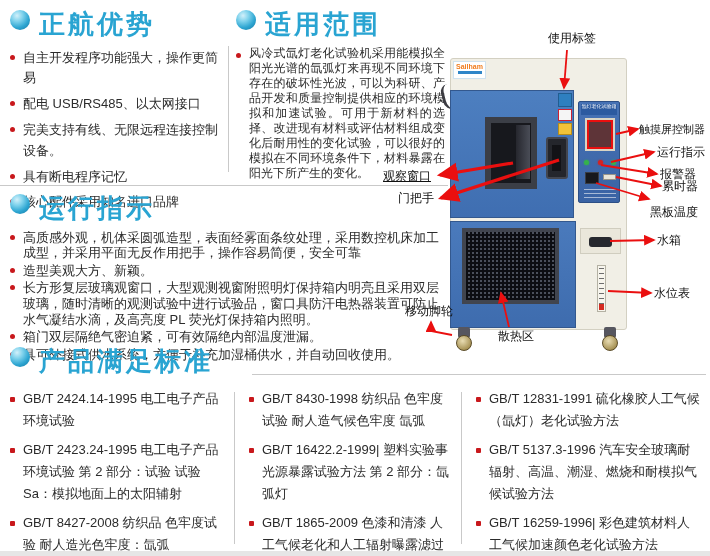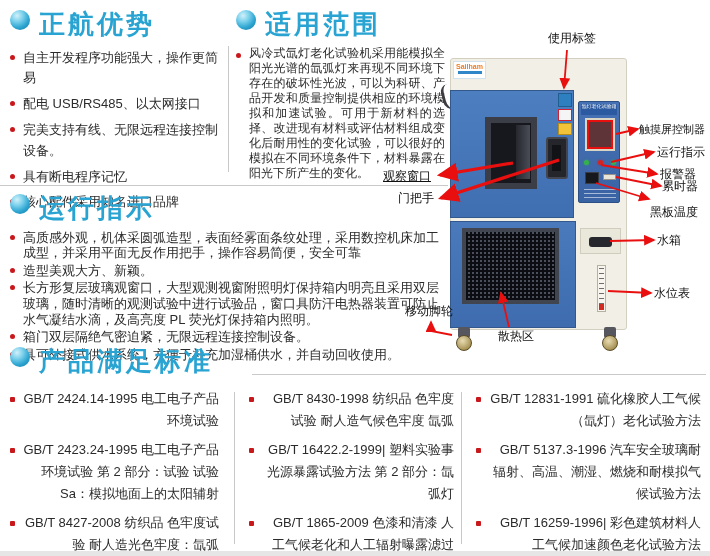--- a/index.html
+++ b/index.html
@@ -35,21 +35,21 @@
   #features .blist{margin-top:7px;}
   #features .blist li{margin-bottom:2px;}
   #features .t{font-size:13px;line-height:1.2;width:420px;}
   #features .dot{margin-top:5px;}
 
   #hdiv2{position:absolute;left:252px;top:374px;width:454px;height:1px;background:#c9c9c9;}
 
   #stdhead{position:absolute;left:10px;top:347px;}
   #stdcols{position:absolute;left:10px;top:388px;width:698px;display:flex;}
   .stdcol .blist li{margin-bottom:6px;}
-  .stdcol .t{font-size:13px;line-height:1.72;text-align:right;}
+  .stdcol .t{font-size:13px;line-height:1.72;}
   #stdcol1{width:224px;}
   #stdcol1 .t{width:196px;}
   #stdcol2{width:212px;padding-left:14px;}
   #stdcol2 .t{width:192px;}
   #stdcol3{width:226px;padding-left:14px;}
   #stdcol3 .t{width:212px;}
   .colsep{width:1px;height:152px;background:#c9c9c9;margin-top:4px;}
 
   #bottom-strip{position:absolute;left:0;top:551px;width:710px;height:5px;background:#e6e6e6;}
 
@@ -165,21 +165,21 @@
       <li>
           <span class="dot"></span>
           <span class="t">造型美观大方、新颖。</span>
         </li>
       <li>
           <span class="dot"></span>
           <span class="t">长方形复层玻璃观窗口，大型观测视窗附照明灯保持箱内明亮且采用双层玻璃，随时清晰的观测试验中进行试验品，窗口具防汗电热器装置可防止水气凝结水滴，及高亮度 PL 荧光灯保持箱内照明。</span>
         </li>
       <li>
           <span class="dot"></span>
-          <span class="t">箱门双层隔绝气密迫紧，无限远程连接控制设备。</span>
+          <span class="t">箱门双层隔绝气密迫紧，可有效隔绝内部温度泄漏。</span>
         </li>
       <li>
           <span class="dot"></span>
           <span class="t">具可外接式供水系统，方便于补充加湿桶供水，并自动回收使用。</span>
         </li>
     </ul>
   </section>
 
   <div id="hdiv2"></div>
 

